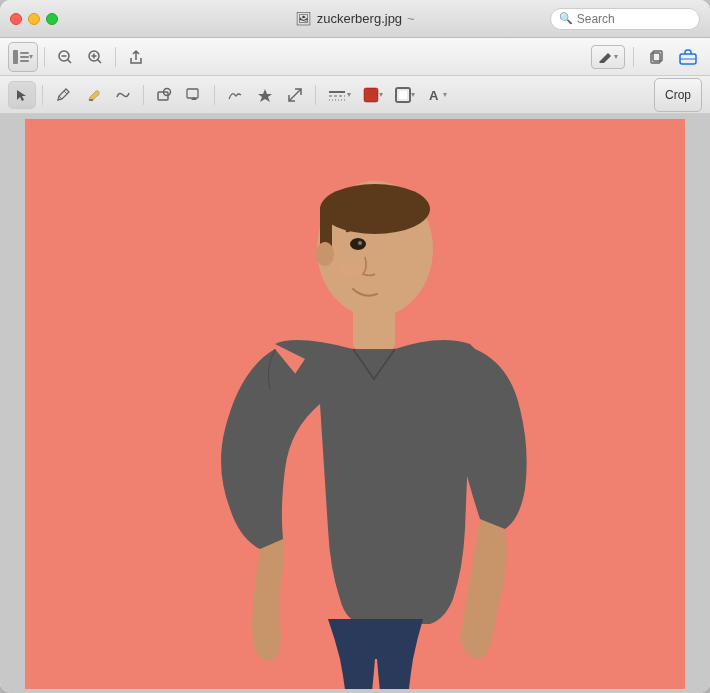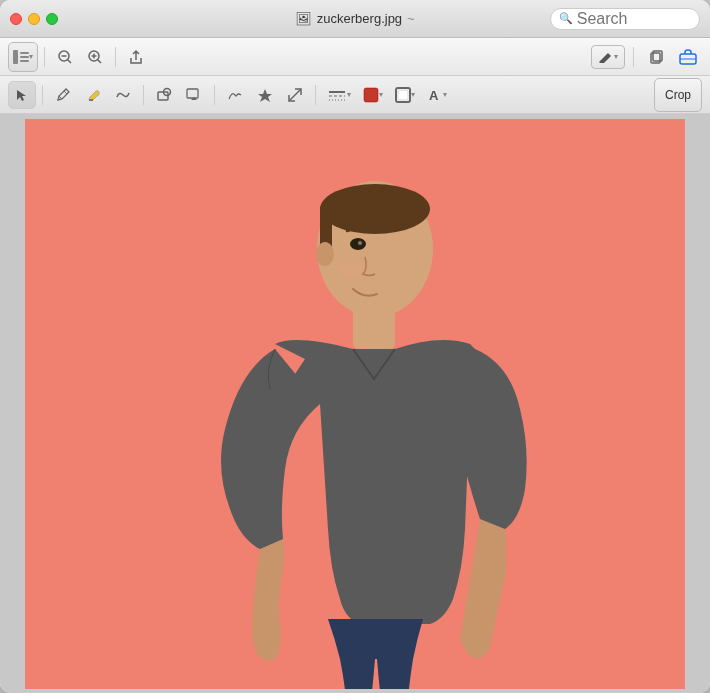--- a/index.html
+++ b/index.html
@@ -78,21 +78,21 @@
       display: flex;
       align-items: center;
       padding: 0 8px;
       gap: 4px;
     }
 
     .search-box input {
       border: none;
       outline: none;
       background: transparent;
-      font-size: 16px;
+      font-size: 12px;
       color: #8b5cf6;
       width: 100%;
     }
 
     
     .toolbar1 {
       height: 38px;
       background: linear-gradient(to bottom, #f8f8f8, #e8e8e8);
       border-bottom: 1px solid #ccc;
       display: flex;

